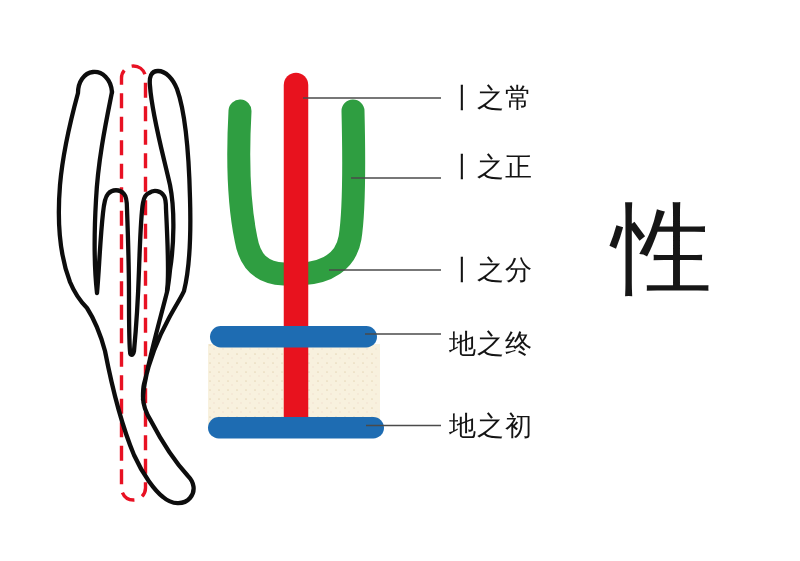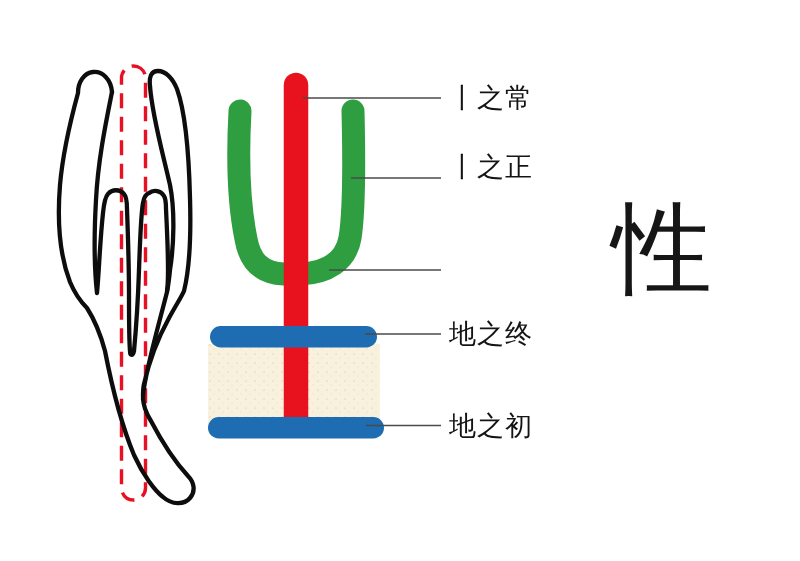--- a/index.html
+++ b/index.html
@@ -17,21 +17,21 @@
     height:32px;
     display:flex;align-items:center;
     font-size:27px;
     letter-spacing:1px;
     color:#141414;
     white-space:nowrap;
   }
   .anno1{top:82px;}
   .anno2{top:151px;}
   .anno3{top:254px;}
-  .anno4{top:318px;}
+  .anno4{top:328px;}
   .anno5{top:410px;text-align:right;}
   .hanzi{
     position:absolute;
     left:589px;top:186px;
     width:146px;height:128px;
     font-family:"Liberation Serif", serif;
     font-size:100px;line-height:128px;
     text-align:center;
     color:#161616;
   }
@@ -120,18 +120,19 @@
       <line x1="303" y1="98" x2="441" y2="98" stroke="#4a4a4a"></line>
       <line x1="351" y1="178" x2="441" y2="178" stroke="#4a4a4a"></line>
       <line x1="329" y1="270" x2="441" y2="270" stroke="#4a4a4a"></line>
       <line x1="365" y1="334" x2="441" y2="334" stroke="#4a4a4a"></line>
       <line x1="366" y1="425.5" x2="441" y2="425.5" stroke="#4a4a4a"></line>
     </g>
   </svg>
 
   <div class="anno anno1">丨之常</div>
   <div class="anno anno2">丨之正</div>
+  <div class="anno anno3">丨之分</div>
   <div class="anno anno4">地之终</div>
   <div class="anno anno5">地之初</div>
 
   <div class="hanzi">性</div>
 
 </div>
 
 </body></html>

